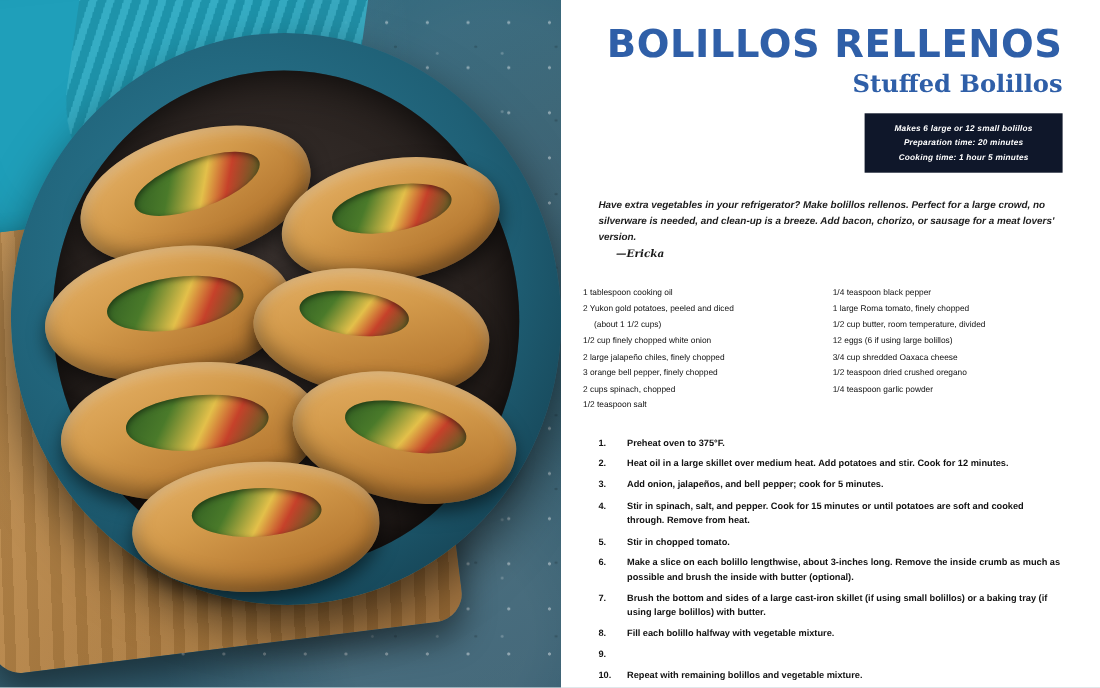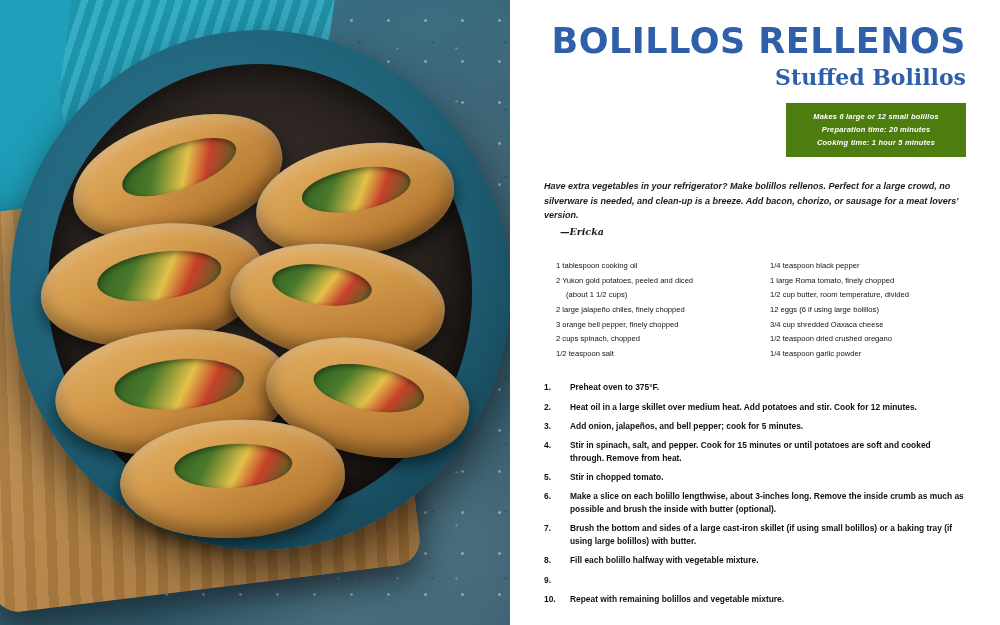--- a/index.html
+++ b/index.html
@@ -155,21 +155,21 @@
     font-family: "DejaVu Serif", serif;
     font-weight: bold;
     font-size: 22px;
     color: #2f5fa8;
     margin: 6px 0 0 0;
     line-height: 1.05;
   }
   .yellow-box {
     margin: 14px 34px 0 auto;
     width: 180px;
-    background: #4d7c0f;
+    background: #0f172a;
     color: #ffffff;
     text-align: center;
     padding: 7px 8px 8px 8px;
     box-sizing: border-box;
   }
   .yellow-box div {
     font-size: 7.5px;
     font-weight: bold;
     font-style: italic;
     line-height: 1.75;
@@ -189,21 +189,21 @@
     font-weight: bold;
     font-size: 9.5px;
     color: #1b1b1b;
     margin-top: 1px;
     display: block;
     margin-left: 16px;
   }
   .ingredients {
     display: flex;
     gap: 18px;
-    margin: 20px 34px 0 46px;
+    margin: 20px 34px 0 20px;
   }
   .ing-col {
     flex: 1;
   }
   .ing-col li {
     list-style: none;
     font-size: 7.6px;
     line-height: 1.92;
     color: #111111;
     white-space: nowrap;
@@ -290,20 +290,21 @@
       <span>Have extra vegetables in your refrigerator? Make bolillos rellenos. Perfect for a large crowd, no silverware is needed, and clean-up is a breeze. Add bacon, chorizo, or sausage for a meat lovers' version.</span>
       <span class="signature">—Ericka</span>
     </div>
 
     <div class="ingredients">
       <div class="ing-col">
         <ul>
           <li>1 tablespoon cooking oil</li>
           <li>2 Yukon gold potatoes, peeled and diced</li>
           <li class="ing-indent" style="padding-left:10px;">(about 1 1/2 cups)</li>
+          <li>1/2 cup finely chopped white onion</li>
           <li>2 large jalapeño chiles, finely chopped</li>
           <li>3 orange bell pepper, finely chopped</li>
           <li>2 cups spinach, chopped</li>
           <li>1/2 teaspoon salt</li>
         </ul>
       </div>
       <div class="ing-col">
         <ul>
           <li>1/4 teaspoon black pepper</li>
           <li>1 large Roma tomato, finely chopped</li>

